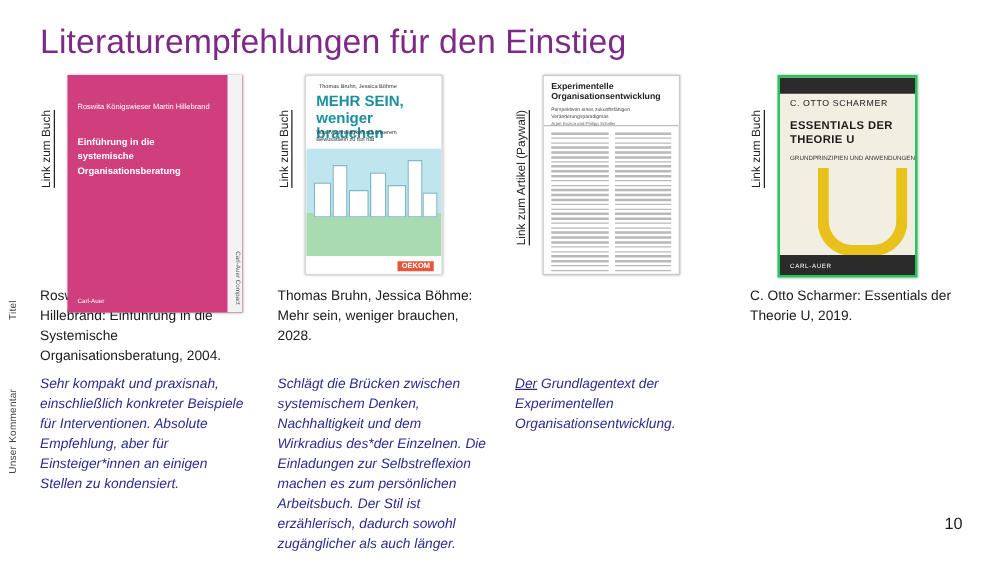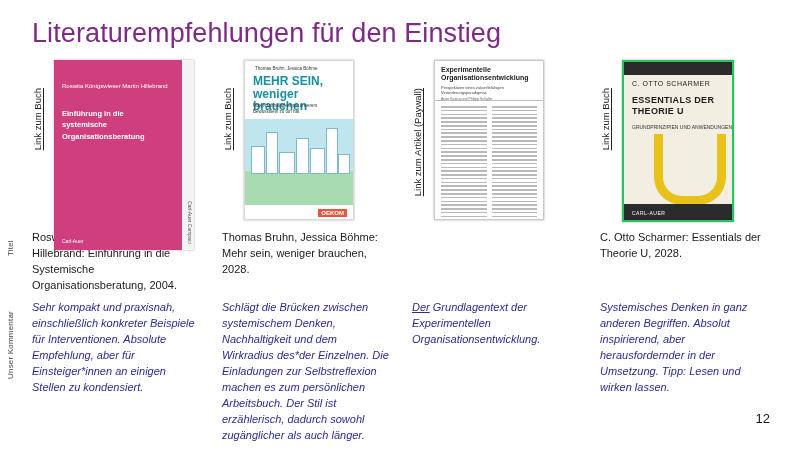--- a/index.html
+++ b/index.html
@@ -473,18 +473,17 @@
       <div class="cover cv4">
         <div class="topbar"></div>
         <div class="author">C. OTTO SCHARMER</div>
         <div class="t1">ESSENTIALS DER THEORIE U</div>
         <div class="t2">GRUNDPRINZIPIEN UND ANWENDUNGEN</div>
         <div class="ushape"></div>
         <div class="botbar"></div>
         <div class="pubname">CARL-AUER</div>
       </div>
     </div>
-    <div class="title-text">C. Otto Scharmer: Essentials der Theorie U, 2028.</div>
+    <div class="title-text">C. Otto Scharmer: Essentials der Theorie U, 2019.</div>
   </div>
-  <div class="comment-text cmt-4">Systemisches Denken in ganz anderen Begriffen. Absolut inspirierend, aber herausfordernder in der Umsetzung. Tipp: Lesen und wirken lassen.</div>
-
-  <div class="page-number">12</div>
+
+  <div class="page-number">10</div>
 </div>
 
 </body></html>

